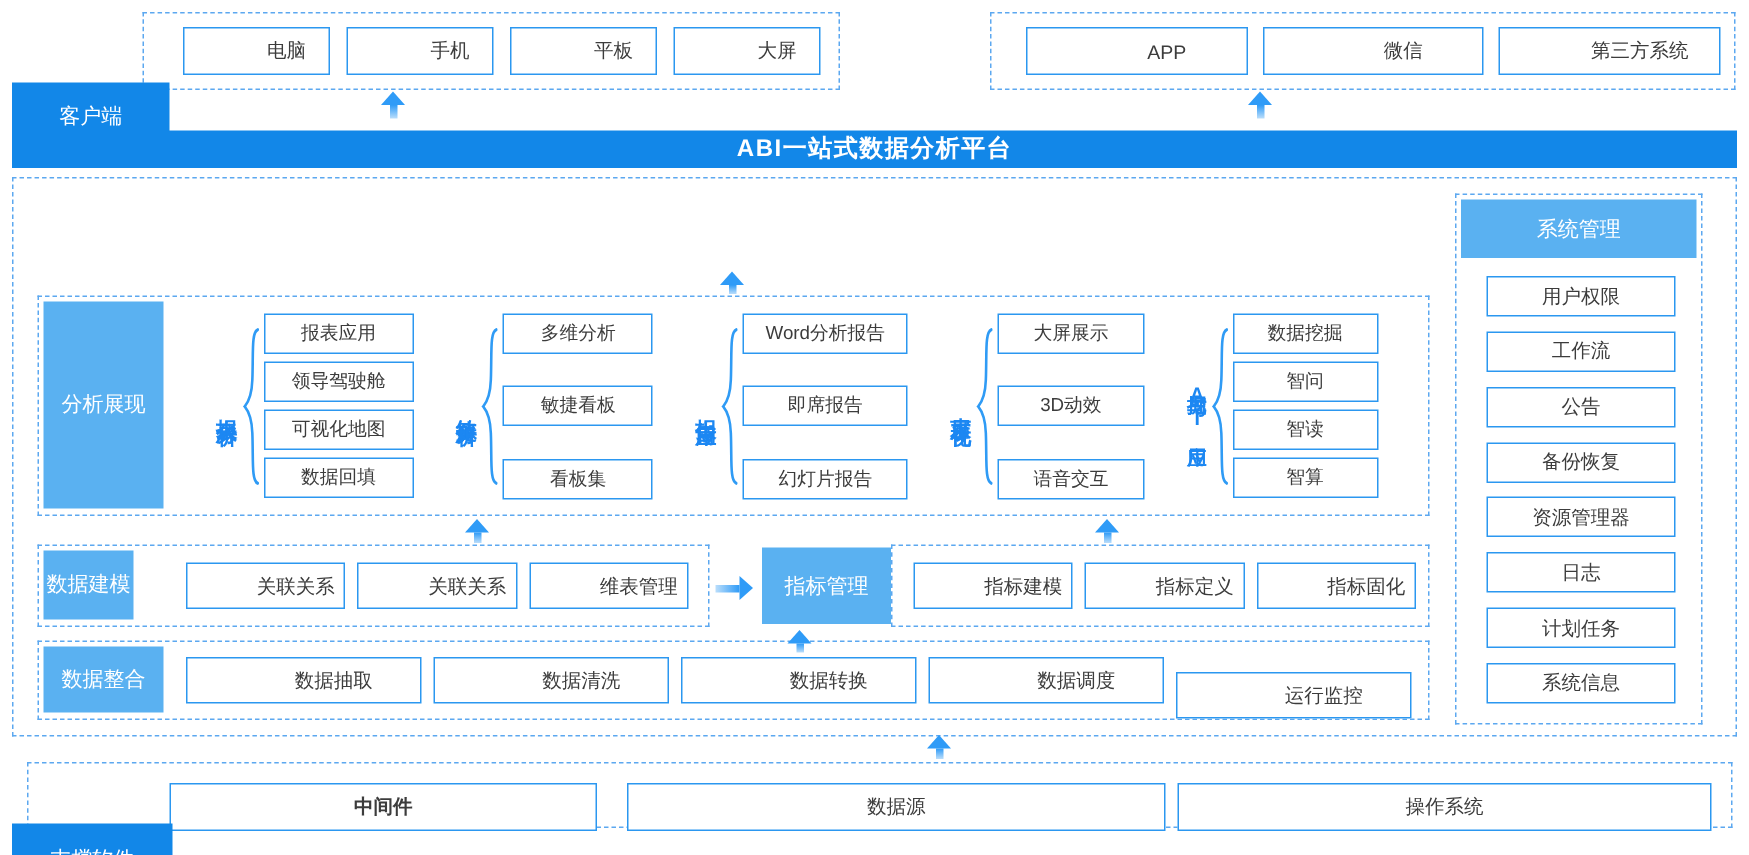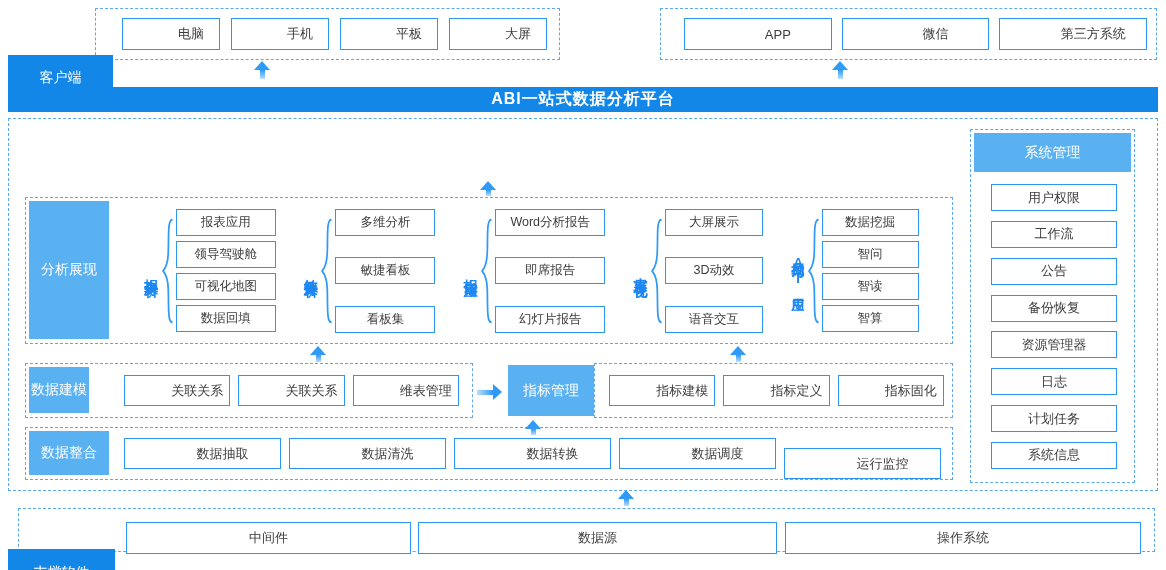--- a/index.html
+++ b/index.html
@@ -211,19 +211,19 @@
       <div class="wbox">系统信息</div>
     </div>
   </div>
 
   <div class="arrow-up a7">
       <div class="head"></div>
       <div class="tail" style="height:7px;"></div>
     </div>
 
   <div class="dashed" style="left:18px;top:508px;width:1137px;height:44px;">
-    <div class="wbox abs" style="left:107px;top:13px;width:285px;height:32px;">中间件</div>
+    <div class="wbox abs" style="left:94px;top:13px;width:285px;height:32px;font-weight:bold;">中间件</div>
     <div class="wbox abs" style="left:399px;top:13px;width:359px;height:32px;">数据源</div>
     <div class="wbox abs" style="left:766px;top:13px;width:356px;height:32px;">操作系统</div>
   </div>
   <div class="lbl dark" style="left:8px;top:506px;width:107px;height:48px;">支撑软件</div>
 
 </div>
 
 </body></html>

